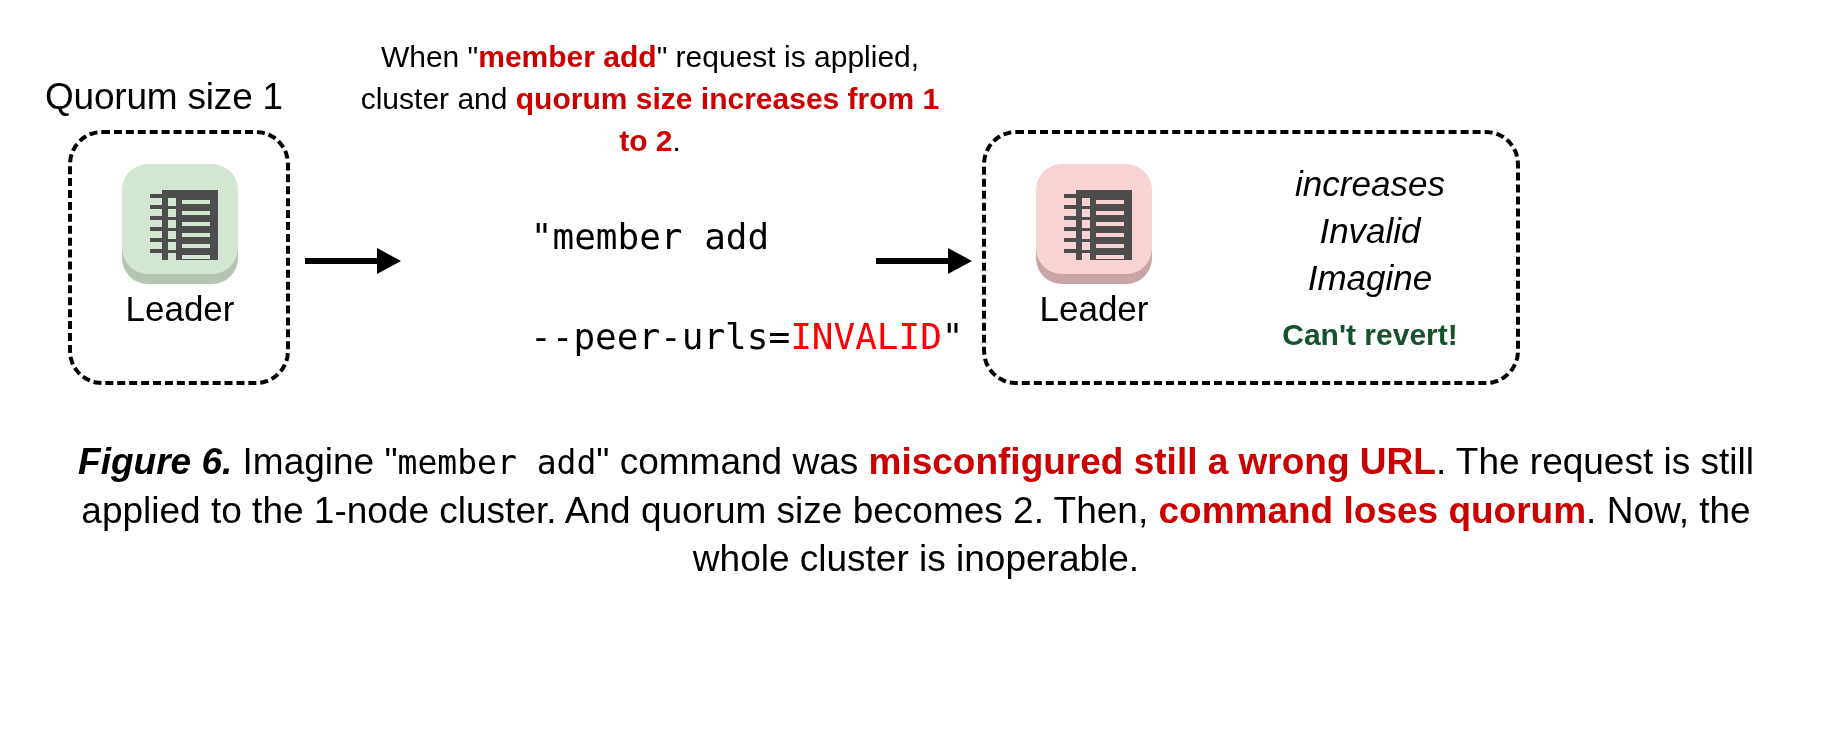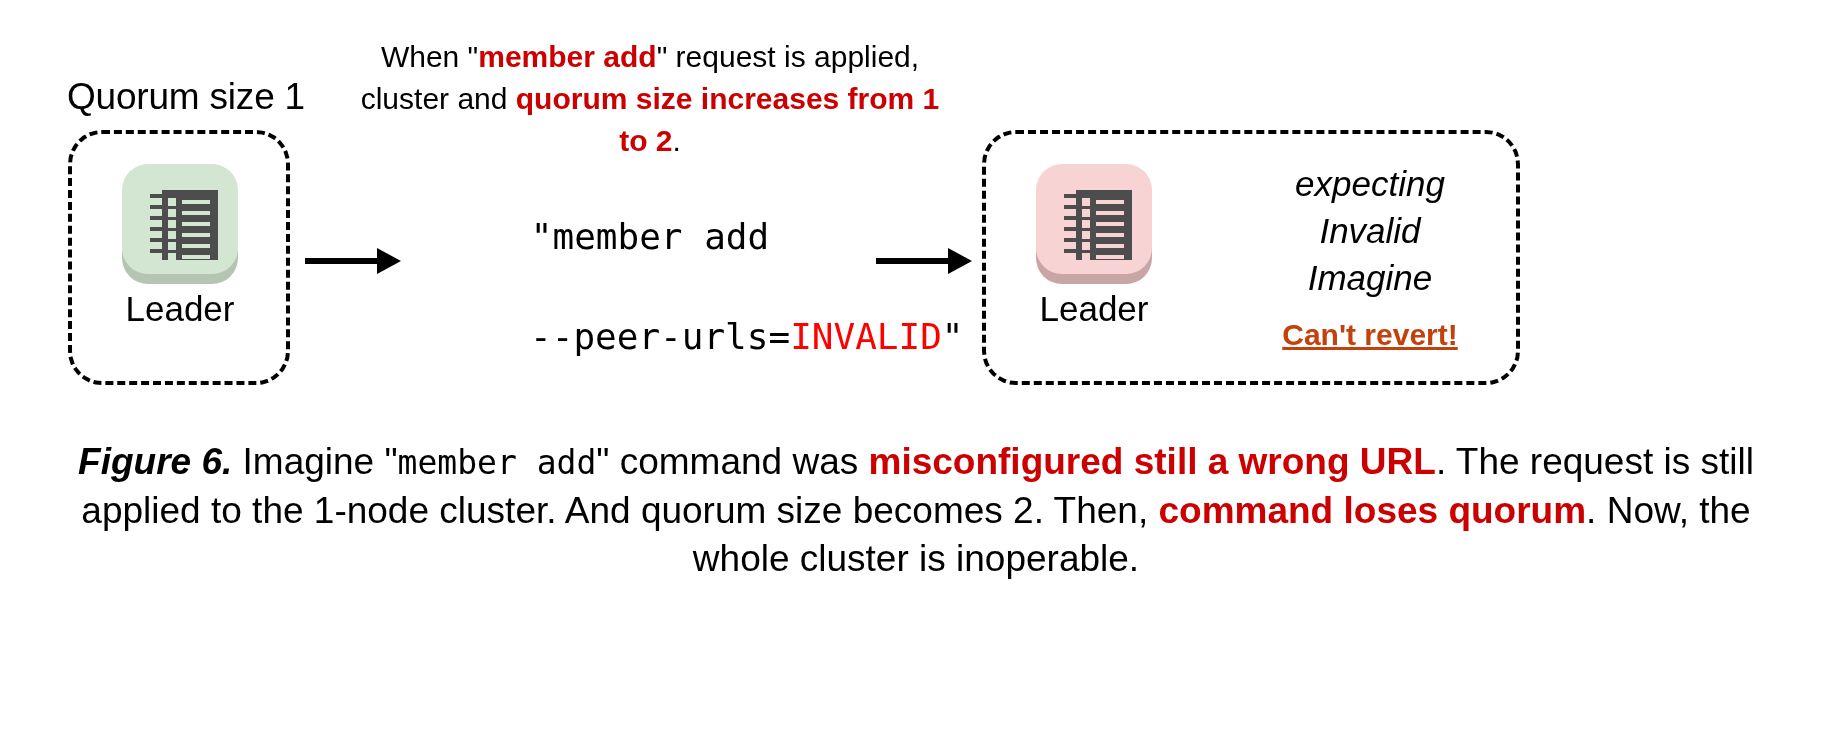--- a/index.html
+++ b/index.html
@@ -18,33 +18,33 @@
 
   #figure-root {
     position: relative;
     width: 1832px;
     height: 738px;
   }
 
   
   .abs { position: absolute; }
   .red-bold { color: #cc0000; font-weight: bold; }
-  .red-strong { color: #c2410c; font-weight: bold; text-decoration: underline; }
+  .red-strong { color: #14532d; font-weight: bold; }
   .mono {
     font-family: "DejaVu Sans Mono", "Liberation Mono", monospace;
   }
 
   
   .quorum-label {
     font-size: 37px;
     font-weight: normal;
     letter-spacing: -0.2px;
     white-space: nowrap;
     color: #000;
-    text-align: right;
+    text-align: left;
   }
   #quorum-label-left { left: 45px; top: 76px; width: 260px; }
   #quorum-label-right { left: 1120px; top: 62px; width: 300px; }
 
   
   .cluster-box {
     border: 4px dashed #000000;
     border-radius: 34px;
     box-sizing: border-box;
     background: transparent;
@@ -290,21 +290,21 @@
         <div class="server-row-sq" style="top:78px"></div>
         <div class="server-row-line" style="top:80px"></div>
         <div class="server-row-sq" style="top:89px"></div>
         <div class="server-row-line" style="top:91px"></div>
       </div>
     </div>
     <div class="node-caption">Leader</div>
   </div>
 
   <div class="abs" id="status-block">
-    <div class="status-italic">expecting</div>
+    <div class="status-italic">increases</div>
     <div class="status-italic">Invalid</div>
     <div class="status-italic">Imagine</div>
     <div class="red-strong" id="status-warning">Can't revert!</div>
   </div>
 
   <div class="abs" id="figure-caption">
     <span class="fig-label">Figure 6.</span><span> Imagine "</span><span class="mono">member add</span><span>" command was </span><span class="red-bold">misconfigured still a wrong URL</span><span>. The request is still applied to the 1-node cluster. And quorum size becomes 2. Then, </span><span class="red-bold">command loses quorum</span><span>. Now, the whole cluster is inoperable.</span>
   </div>
 
 </div>

